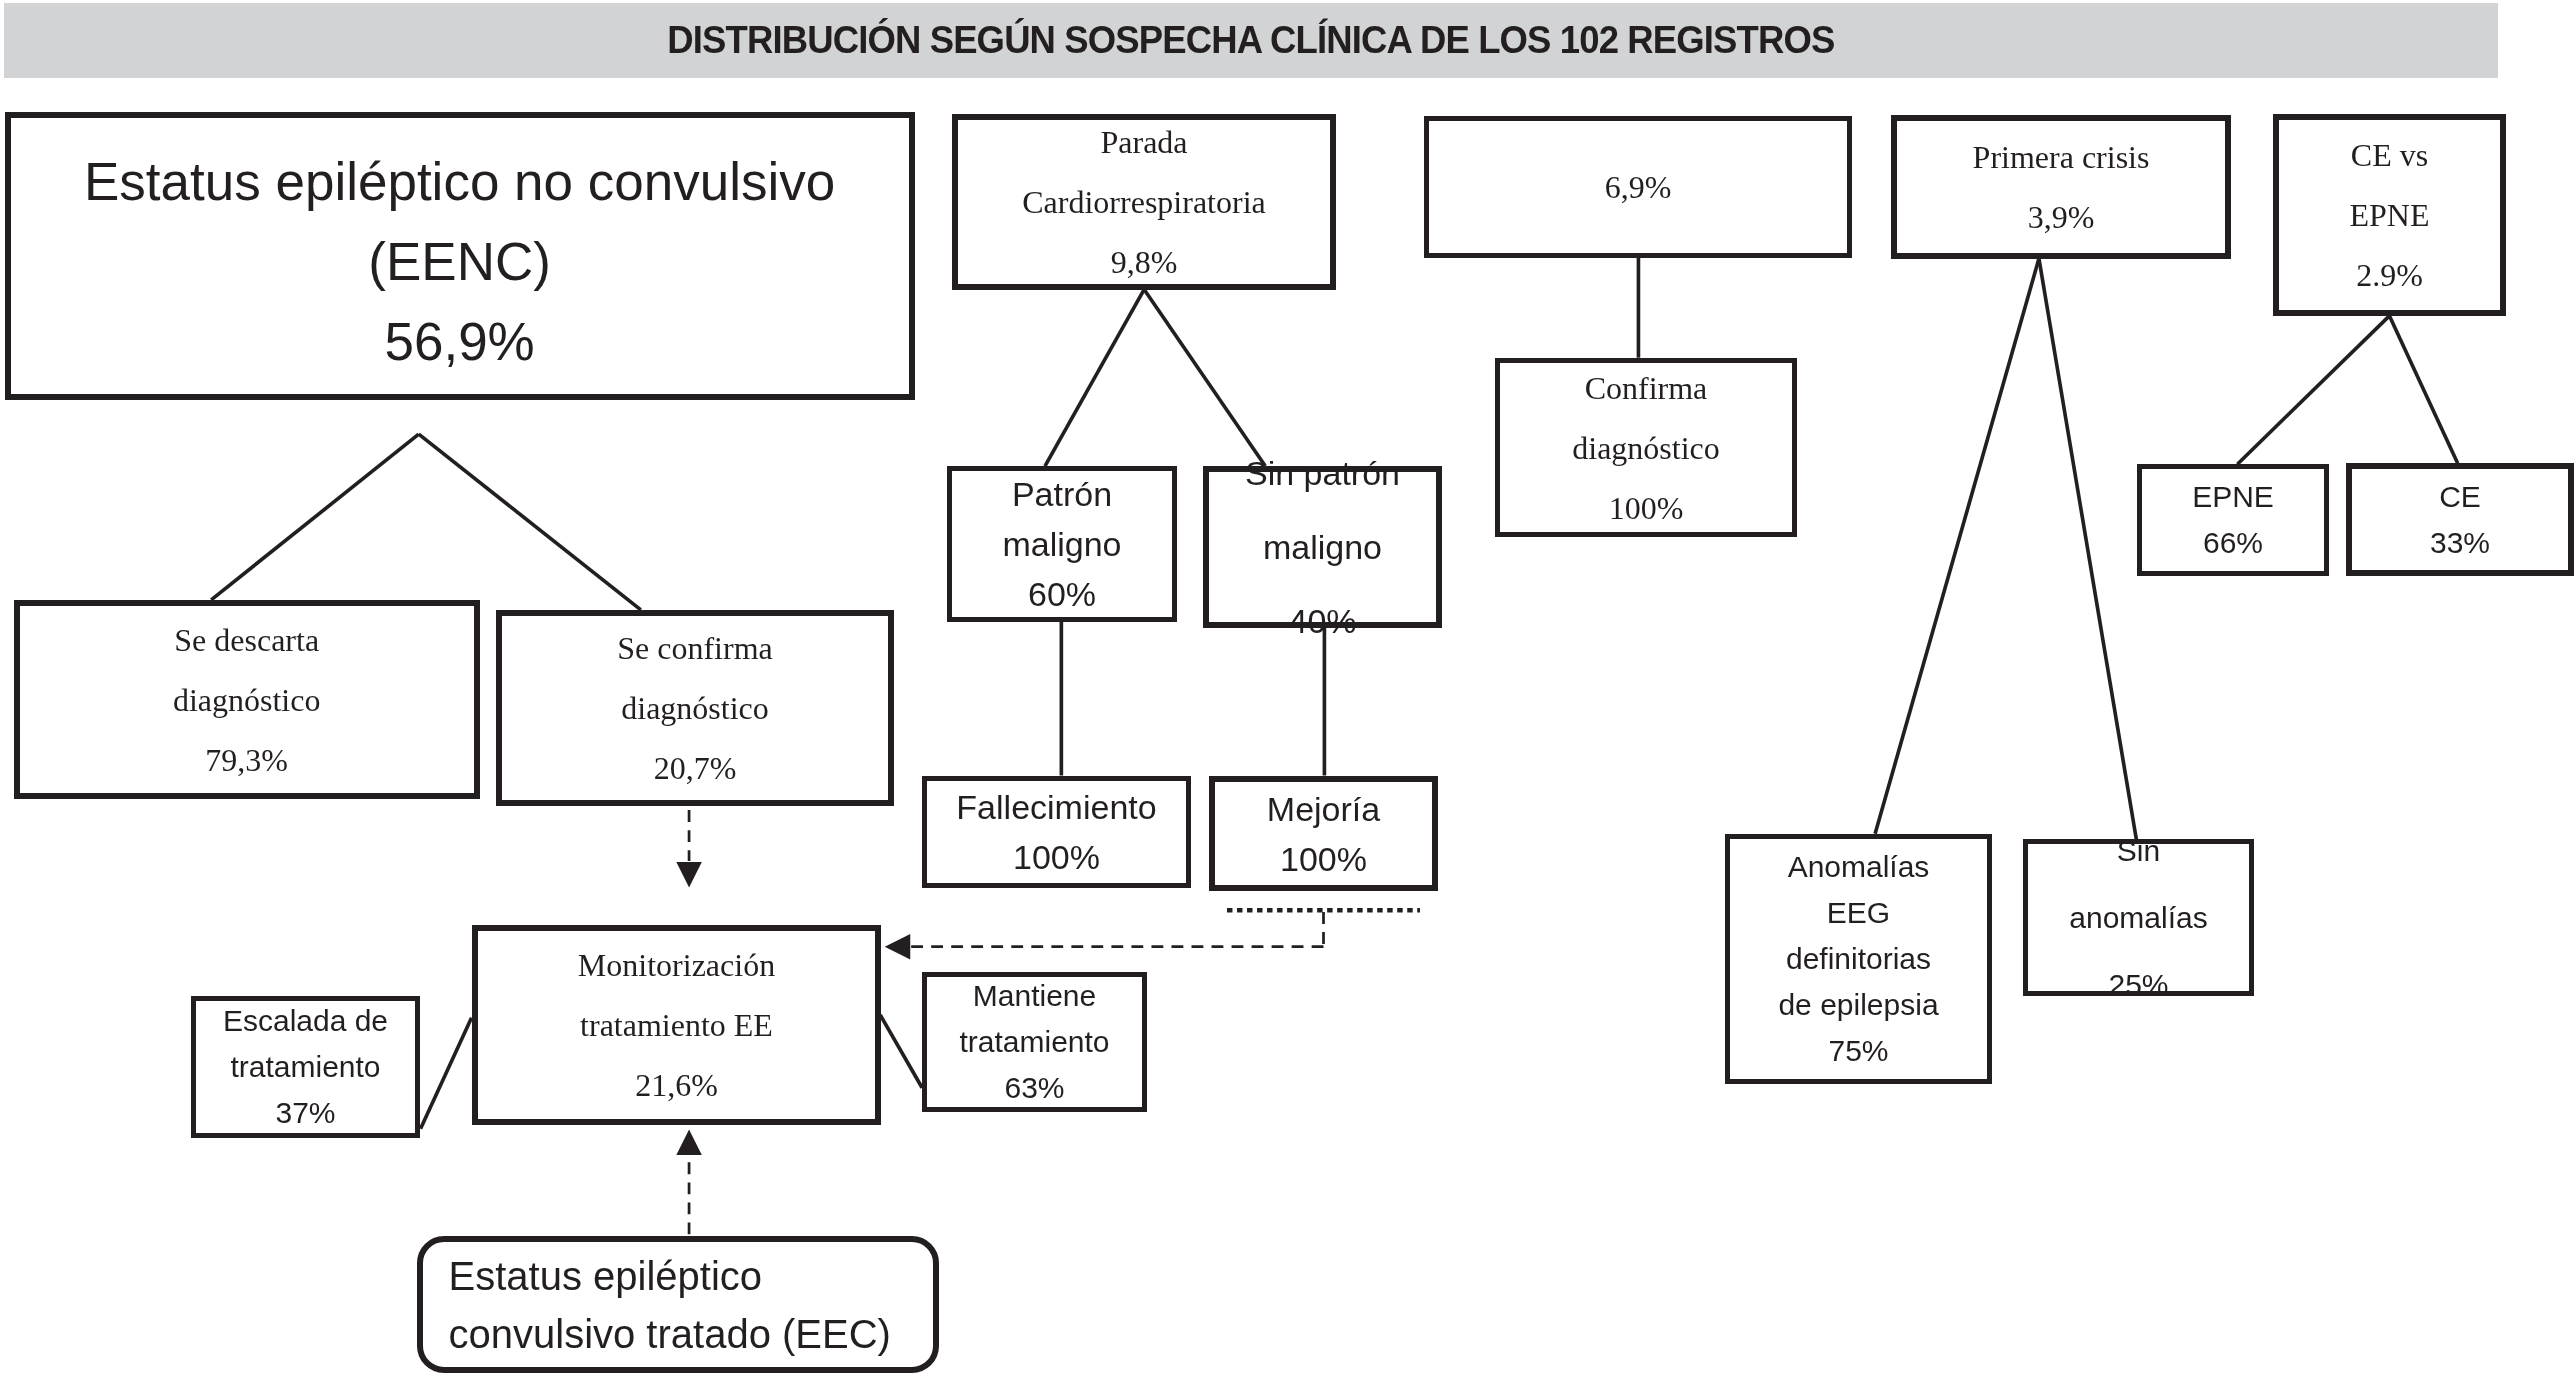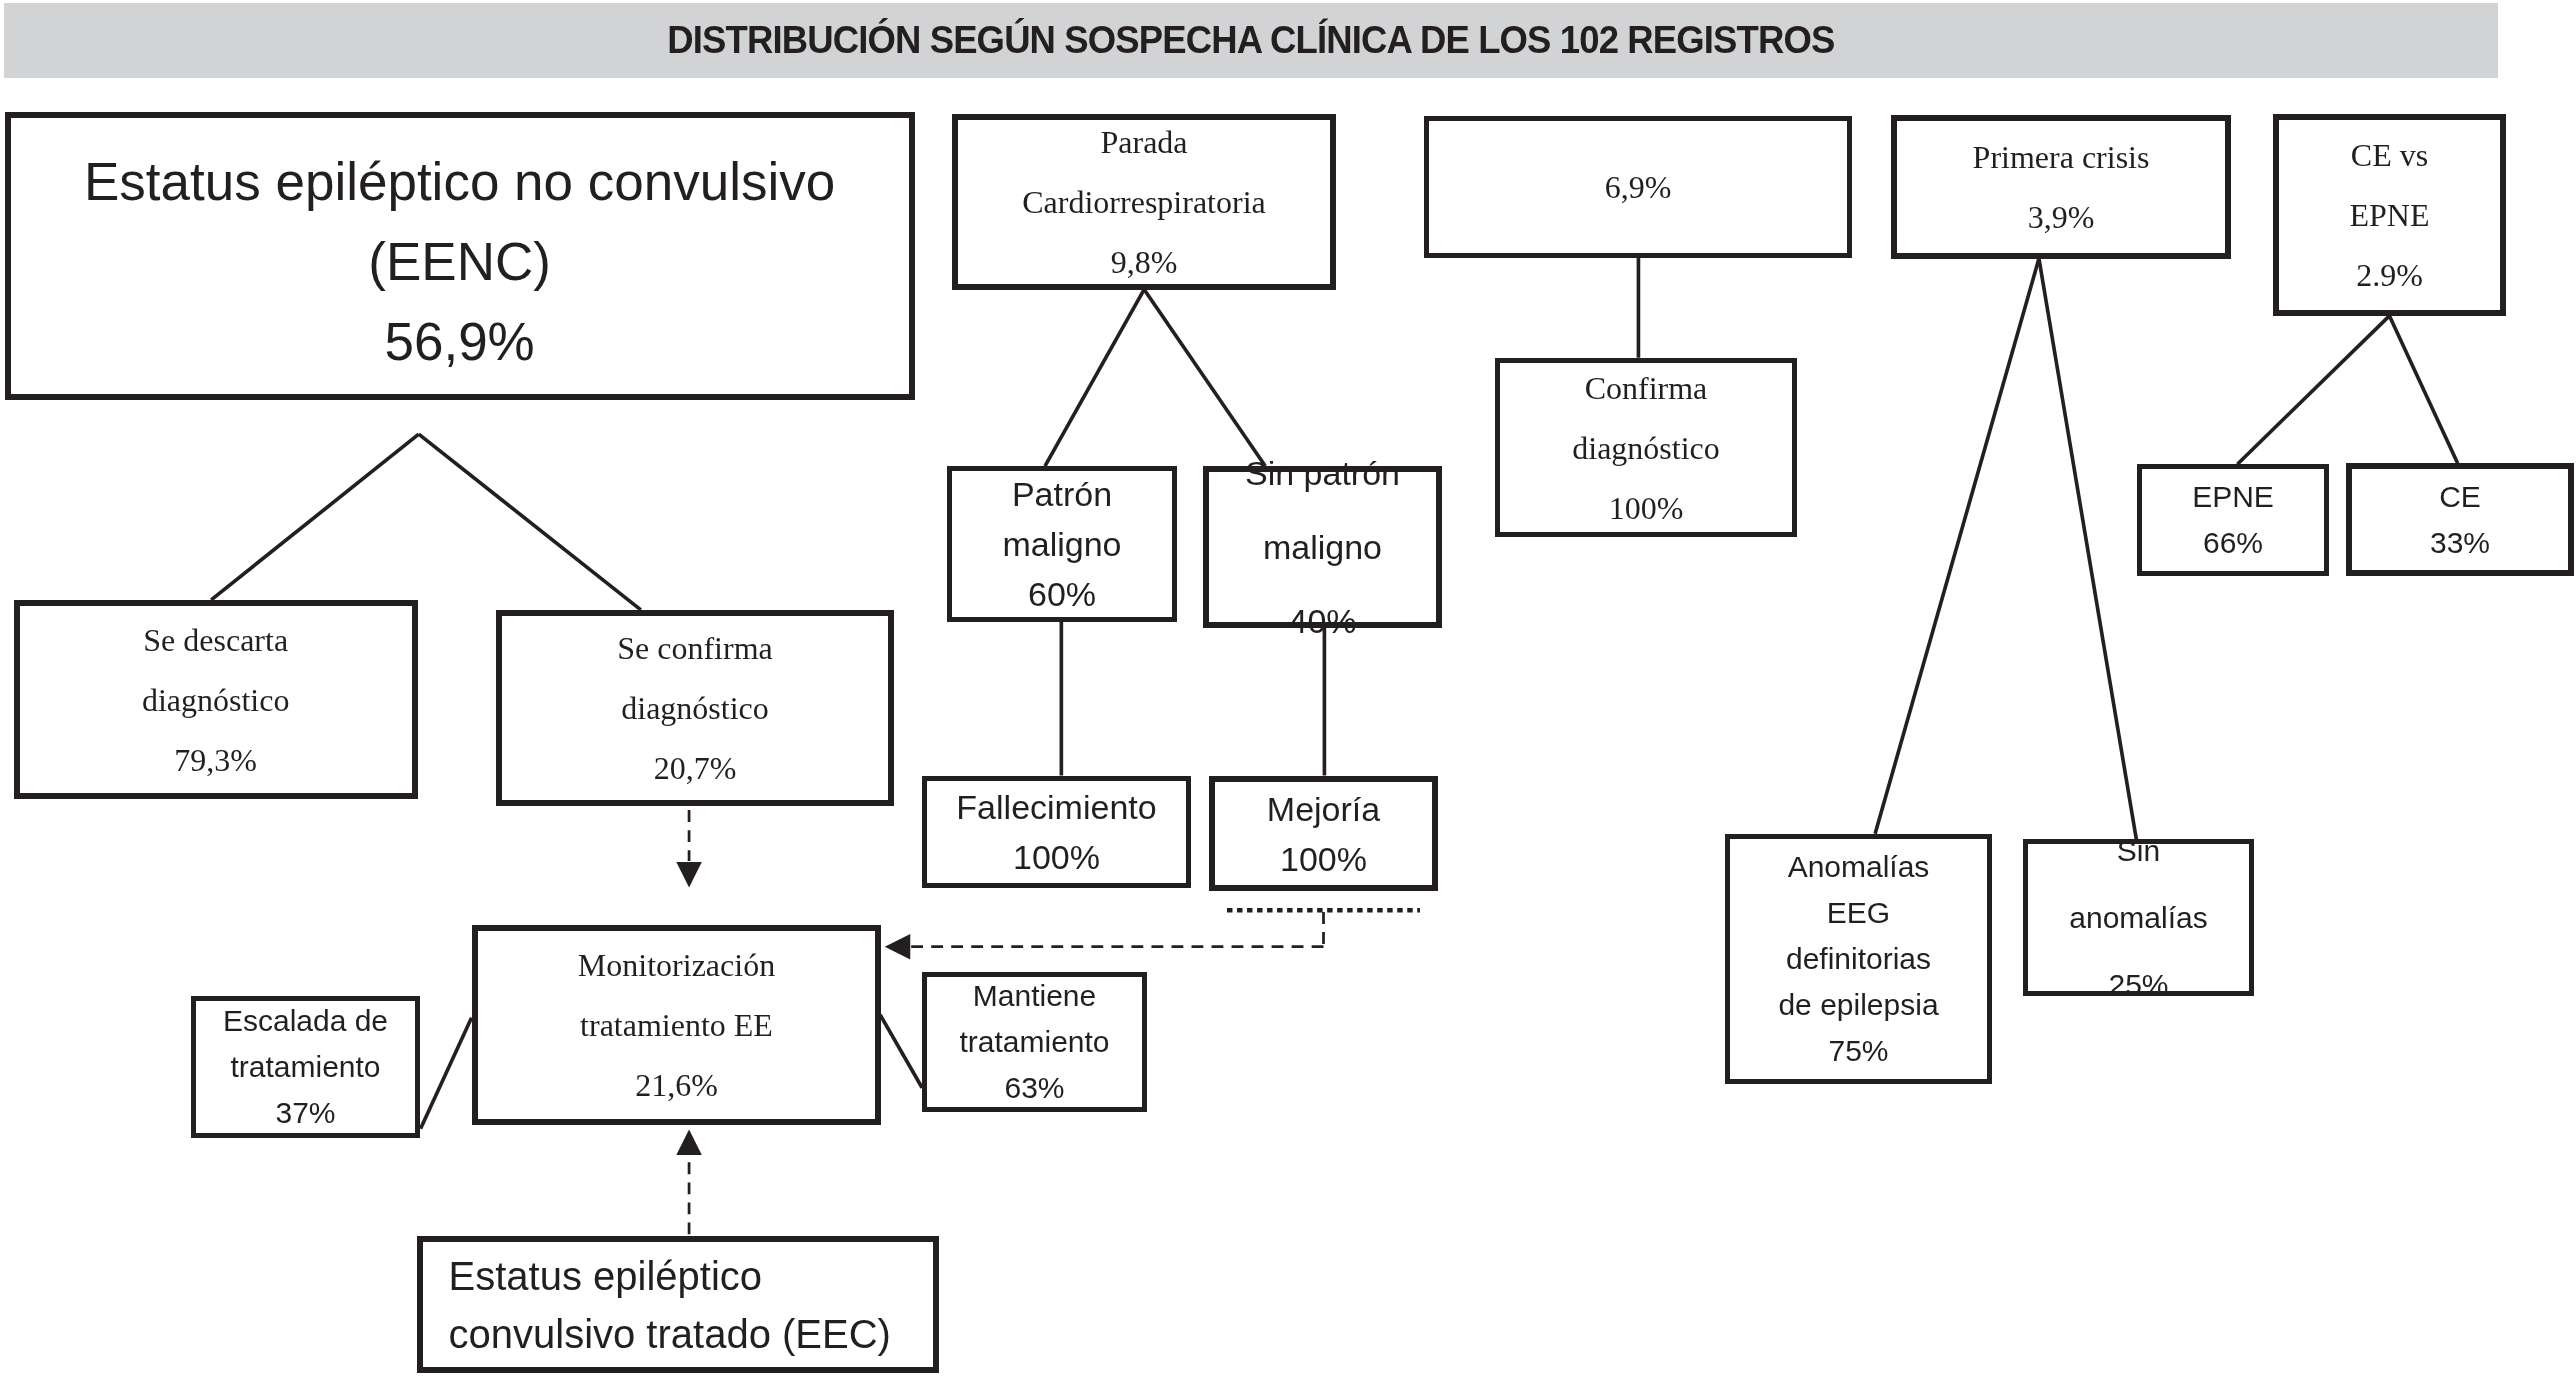--- a/index.html
+++ b/index.html
@@ -38,39 +38,39 @@
     text-align:center;
   }
   .node.thin{border-width:5.5px;}
   .ln{display:block;white-space:nowrap;}
   .xl .ln{font-size:53px;line-height:80px;}
   .lg .ln{font-size:32px;line-height:60px;font-family:Liberation Serif, serif;}
   .md .ln{font-size:34px;line-height:50px;}
   .sm .ln{font-size:30px;line-height:46px;}
   
   #n-eenc{left:4.6px;top:112px;width:910px;height:288px;justify-content:flex-start;padding-top:24px;}
-  #n-se-descarta{left:13.7px;top:600px;width:404px;height:199px;}
+  #n-se-descarta{left:13.7px;top:600px;width:466px;height:199px;}
   #n-se-confirma{left:496px;top:610px;width:398px;height:196px;}
   #n-parada{left:952px;top:114px;width:384px;height:176px;}
   #n-patron{left:947px;top:466px;width:230px;height:156px;}
   #n-sin-patron{left:1203px;top:466px;width:239px;height:162px;gap:24px;}
   #n-fallecimiento{left:922px;top:776px;width:269px;height:112px;}
   #n-mejoria{left:1209px;top:776px;width:229px;height:115px;}
   #n-muerte{left:1424px;top:116px;width:428px;height:142px;}
   #n-confirma{left:1495px;top:358px;width:302px;height:179px;}
   #n-primera{left:1891px;top:115px;width:340px;height:144px;}
   #n-ce-epne{left:2273px;top:114px;width:233px;height:202px;}
   #n-epne{left:2137px;top:464px;width:192px;height:112px;}
   #n-ce{left:2346px;top:463px;width:228px;height:113px;}
   #n-anomalias{left:1725px;top:834px;width:267px;height:250px;}
   #n-sin-anomalias{left:2023px;top:839px;width:231px;height:157px;gap:21px;}
   #n-monitorizacion{left:472px;top:925px;width:409px;height:200px;}
   #n-escalada{left:191px;top:996px;width:229px;height:142px;}
   #n-mantiene{left:922px;top:972px;width:225px;height:140px;}
-  #n-eec{left:417px;top:1236px;width:522px;height:137px;align-items:flex-start;text-align:left;padding-left:25.5px;padding-right:7.3px;}
+  #n-eec{left:417px;top:1236px;width:522px;height:137px;align-items:flex-start;text-align:left;padding-left:25.5px;padding-right:7.3px;border-radius:27px;}
   #n-eec .ln{font-size:40px;line-height:58px;}
 </style>
 </head>
 <body>
 
 <div class="canvas">
 
   <div class="titlebar">
     <div class="ttl">DISTRIBUCIÓN SEGÚN SOSPECHA CLÍNICA DE LOS 102 REGISTROS</div>
   </div>

